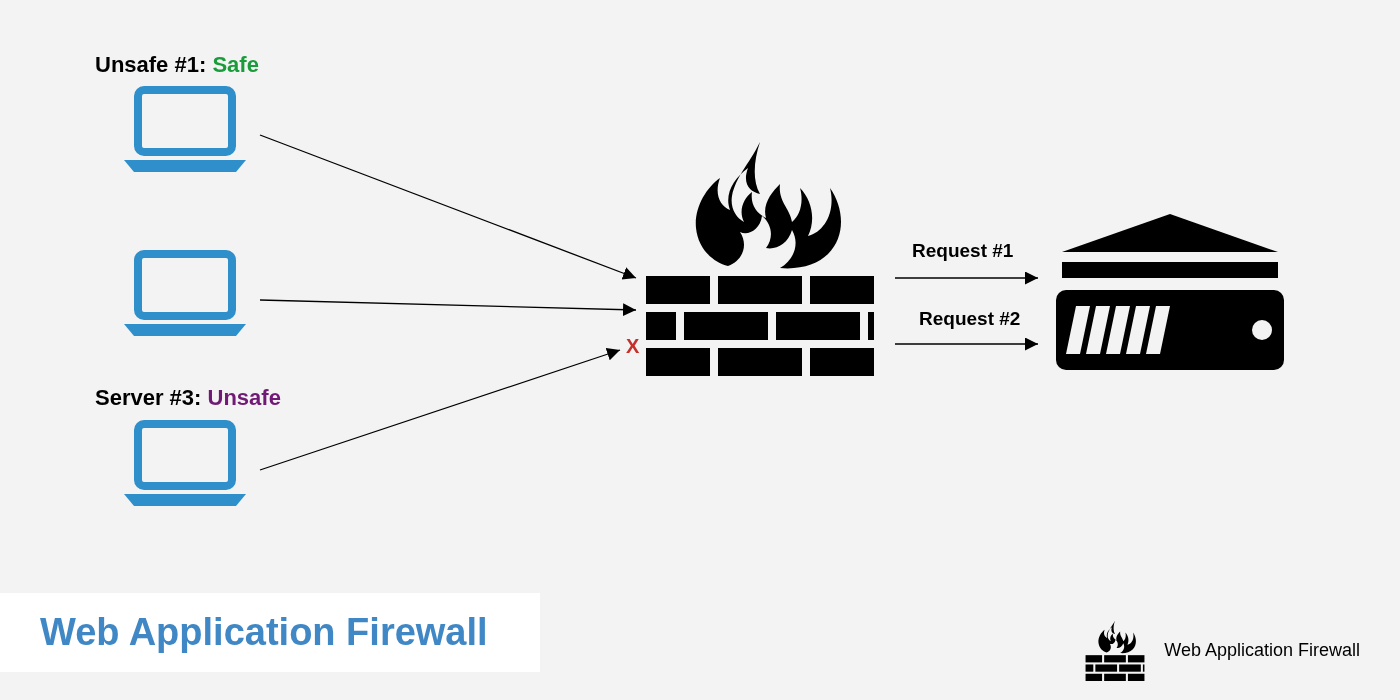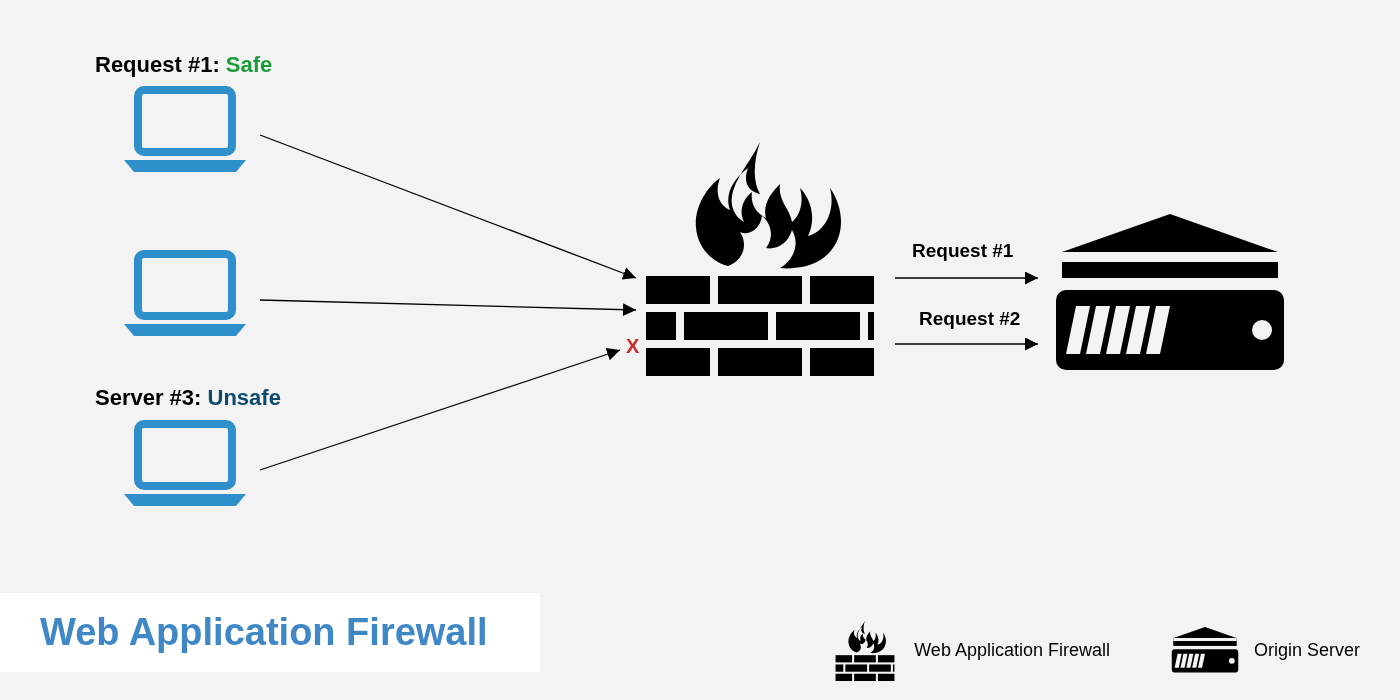--- a/index.html
+++ b/index.html
@@ -15,21 +15,21 @@
     position: absolute;
     inset: 0;
   }
   .req-label {
     position: absolute;
     font-weight: 700;
     font-size: 22px;
     color: #000;
   }
   .status-safe { color: #1a9c3b; }
-  .status-unsafe { color: #0c4a6e; }
+  .status-unsafe { color: #701a75; }
   .laptop {
     position: absolute;
     width: 130px;
     height: 90px;
   }
   .title-bar {
     position: absolute;
     left: 0;
     bottom: 28px;
     background: #fff;
@@ -87,21 +87,21 @@
   }
   .legend-icon { width: 70px; height: 60px; display: flex; align-items: center; justify-content: center; }
   svg.arrow line { stroke: #000; stroke-width: 1.3; }
 </style>
 </head>
 <body>
 
 <div class="canvas">
 
   <div class="req-label" style="left:95px; top:52px;">
-    <span>Request #1: </span><span class="status-safe">Safe</span>
+    <span>Unsafe #1: </span><span class="status-safe">Safe</span>
   </div>
   <div class="req-label" style="left:95px; top:385px;">
     <span>Server #3: </span><span class="status-unsafe">Unsafe</span>
   </div>
 
   <div class="laptop" style="left:120px; top:86px;">
     <svg viewBox="0 0 130 90" width="130" height="90">
       <rect x="18" y="4" width="94" height="62" rx="6" fill="none" stroke="#2f8fca" stroke-width="8"></rect>
       <path d="M4 74 L126 74 L116 86 L14 86 Z" fill="#2f8fca"></path>
     </svg>
@@ -201,34 +201,15 @@
               <rect x="136" y="176" width="84" height="28"></rect>
               <rect x="228" y="176" width="6" height="28"></rect>
             <rect x="6" y="212" width="64" height="28"></rect>
               <rect x="78" y="212" width="84" height="28"></rect>
               <rect x="170" y="212" width="64" height="28"></rect>
           </g>
         </svg>
       </div>
       <span>Web Application Firewall</span>
     </div>
-    <div class="legend-item">
-      <div class="legend-icon">
-        <svg viewBox="0 0 240 170" width="72" height="50">
-          <path d="M12 44 L120 6 L228 44 L228 70 L12 70 Z" fill="#000"></path>
-          <path d="M12 44 L228 44 L228 54 L12 54 Z" fill="#f3f3f3"></path>
-          <path d="M12 54 L228 54 L228 70 L12 70 Z" fill="#000"></path>
-          <rect x="6" y="82" width="228" height="80" rx="10" fill="#000"></rect>
-          <g fill="#f3f3f3">
-            <polygon points="26,98 40,98 30,146 16,146"></polygon>
-            <polygon points="46,98 60,98 50,146 36,146"></polygon>
-            <polygon points="66,98 80,98 70,146 56,146"></polygon>
-            <polygon points="86,98 100,98 90,146 76,146"></polygon>
-            <polygon points="106,98 120,98 110,146 96,146"></polygon>
-          </g>
-          <circle cx="212" cy="122" r="10" fill="#f3f3f3"></circle>
-        </svg>
-      </div>
-      <span>Origin Server</span>
-    </div>
   </div>
 
 </div>
 
 </body></html>

